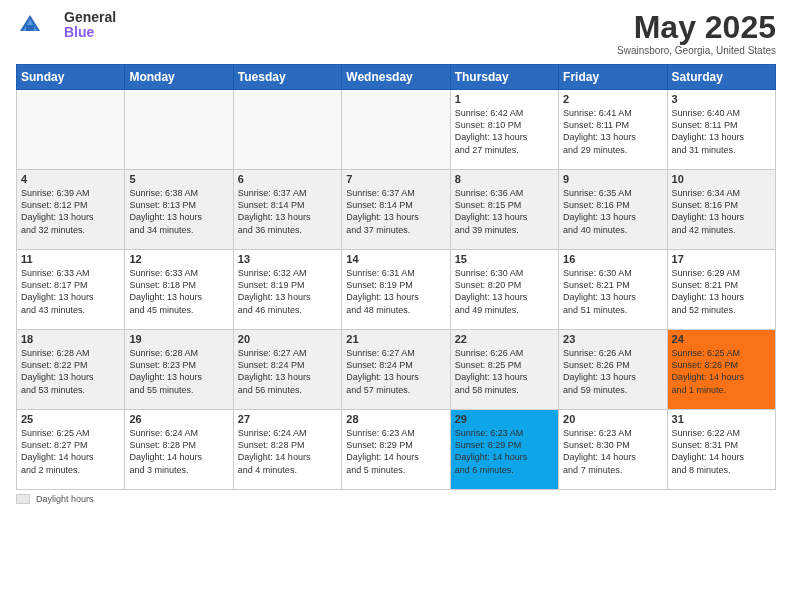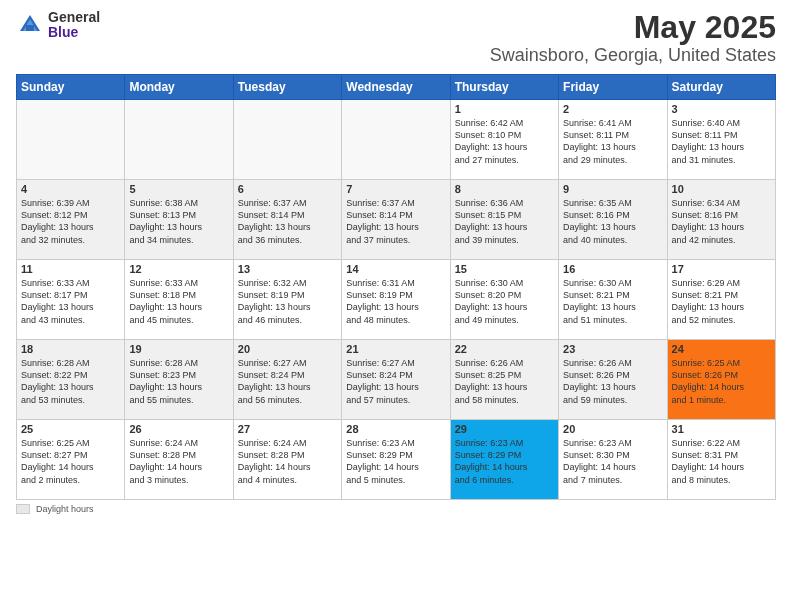--- a/index.html
+++ b/index.html
@@ -18,52 +18,52 @@
     }
     .header {
       display: flex;
       justify-content: space-between;
       align-items: flex-start;
       margin-bottom: 8px;
     }
     .logo {
       display: flex;
       align-items: center;
-      gap: 4px;
+      gap: 20px;
     }
     .logo-text {
       display: flex;
       flex-direction: column;
       line-height: 1.1;
     }
     .logo-general {
       font-size: 14px;
       font-weight: bold;
       color: #333;
     }
     .logo-blue {
       font-size: 14px;
       font-weight: bold;
-      color: #4c1d95;
+      color: #8b5cf6;
     }
     .logo-icon {
       width: 28px;
       height: 28px;
     }
     .title-block {
       text-align: right;
     }
     .main-title {
       font-size: 32px;
       font-weight: bold;
       color: #333;
       line-height: 1.1;
     }
     .subtitle {
-      font-size: 18px;
+      font-size: 10px;
       color: #555;
     }
     .calendar {
       width: 100%;
       border-collapse: collapse;
       border: 1px solid #ccc;
     }
     .calendar th {
       background: #2a6abf;
       color: #fff;

